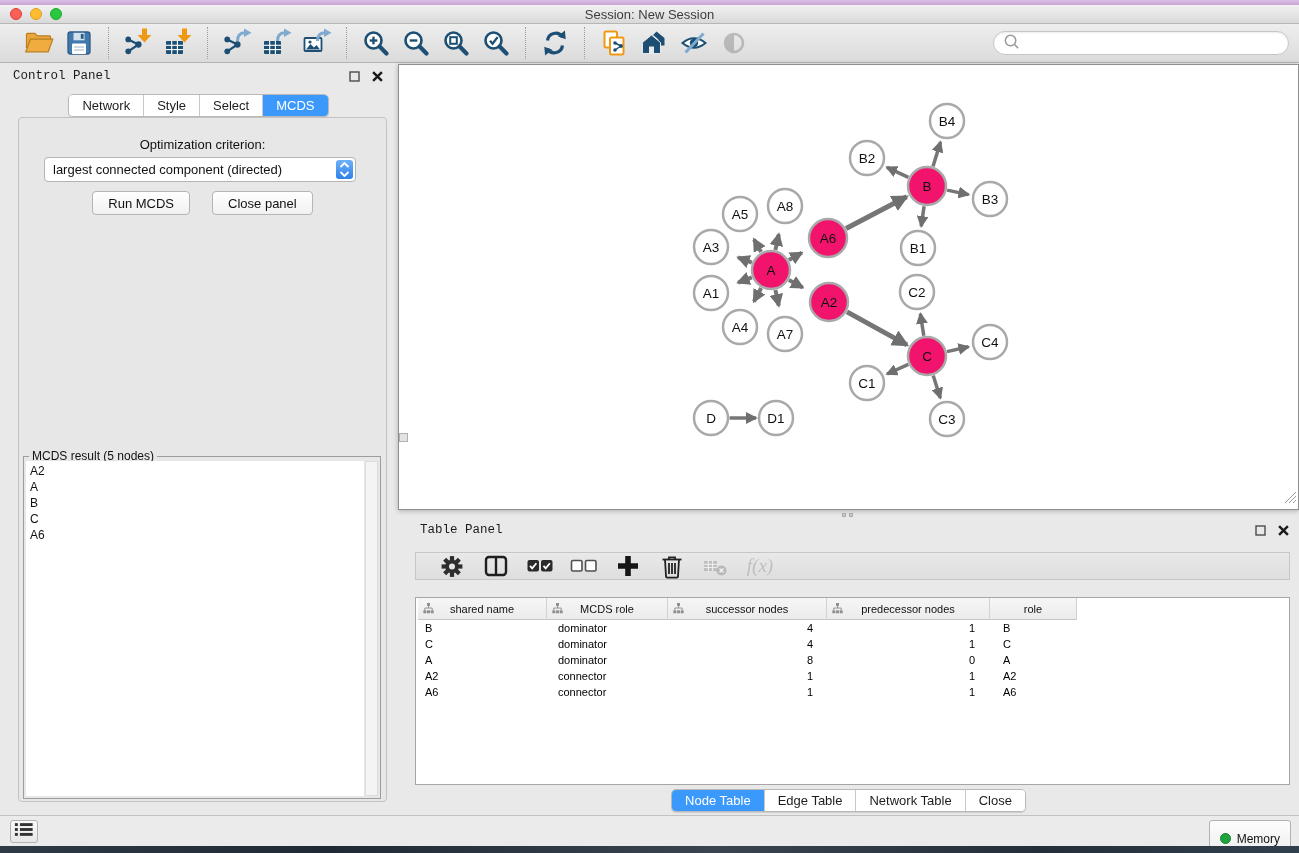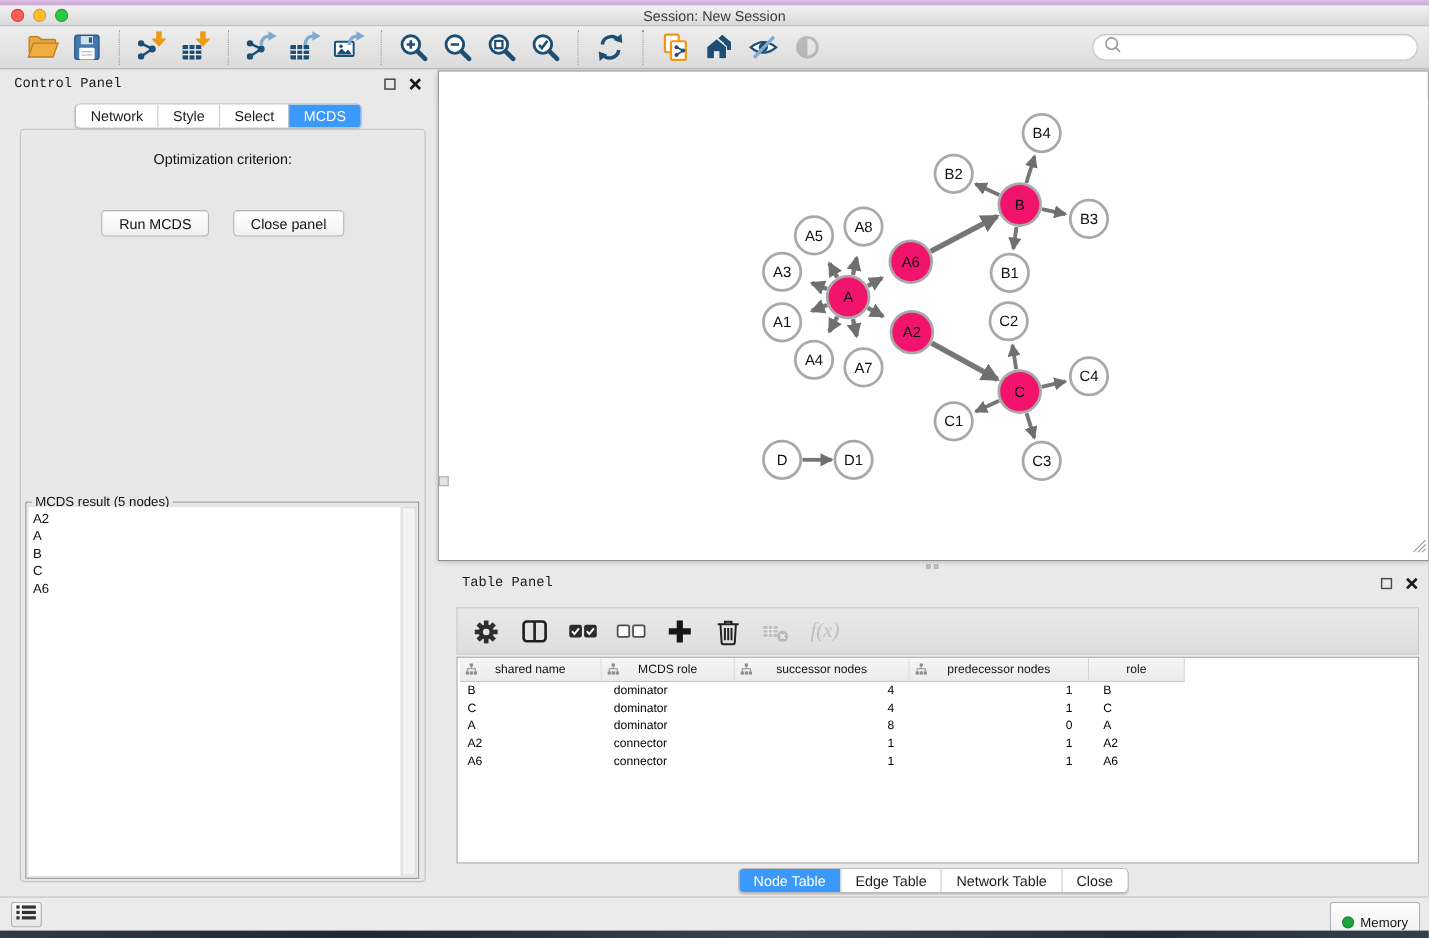--- a/index.html
+++ b/index.html
@@ -66,22 +66,22 @@
   .nw-title{position:absolute;left:0;right:0;top:4px;text-align:center;font-size:12.5px;color:#2f2f2f;}
   .nw-canvas{position:absolute;left:0;right:0;top:24px;bottom:0;background:#fff;overflow:hidden;}
   #graph-svg{position:absolute;left:0;top:0;}
   #graph-svg text{font-family:"Liberation Sans",sans-serif;}
   .canvas-grip{position:absolute;left:0;top:344px;width:9px;height:9px;background:#e3e3e3;border:1px solid #b0b0b0;box-sizing:border-box;}
   .nw-resize{position:absolute;right:1px;bottom:1px;}
   .h-grip{position:absolute;left:842px;top:513px;display:flex;gap:3px;}
   .h-grip span{width:4px;height:4px;background:#c9c9c9;border:1px solid #ababab;box-sizing:border-box;}
   
   .table-panel{position:absolute;left:398px;top:520px;width:901px;height:292px;}
-  .tp-toolbar{position:absolute;left:17px;right:9px;top:32px;height:43px;background:linear-gradient(#e9e9e9,#dedede);
-      border:1px solid #c7c7c7;display:flex;align-items:center;gap:12px;padding:0 10px;box-sizing:border-box;}
+  .tp-toolbar{position:absolute;left:17px;right:9px;top:32px;height:28px;background:linear-gradient(#e9e9e9,#dedede);
+      border:1px solid #c7c7c7;display:flex;align-items:center;gap:12px;padding:0 20px;box-sizing:border-box;}
   .tp-toolbar .tb-btn{width:32px;height:32px;}
   .fx{font-family:"Liberation Serif",serif;font-style:italic;font-size:19px;color:#9a9a9a;}
   .tp-table{position:absolute;left:17px;right:9px;top:77px;height:188px;background:#fff;border:1px solid #a6a6a6;
       overflow:hidden;box-sizing:border-box;}
   .thead{display:flex;height:22px;padding-left:2px;}
   .th{position:relative;display:flex;align-items:center;justify-content:center;
       background:linear-gradient(#f6f6f6,#ebebeb);border-right:1px solid #d2d2d2;border-bottom:1px solid #c6c6c6;
       font-size:11px;color:#111;box-sizing:border-box;flex:none;}
   .th .tree{position:absolute;left:5px;top:5px;}
   .tr{display:flex;height:16px;align-items:center;padding-left:2px;}
@@ -339,20 +339,29 @@
     <div class="cp-tabs-row">
       <div class="seg-group" id="cp-tabs">
           <div class="seg">Network</div>
           <div class="seg">Style</div>
           <div class="seg">Select</div>
           <div class="seg active">MCDS</div>
         </div>
     </div>
     <div class="cp-box">
       <div class="opt-label">Optimization criterion:</div>
+      <div class="combo">
+        <span>largest connected component (directed)</span>
+        <span class="stepper">
+          <svg width="13" height="19" viewBox="0 0 13 19">
+              <path d="M2.5 7 L6.5 3 L10.5 7" stroke="#fff" stroke-width="1.8" fill="none"></path>
+              <path d="M2.5 12 L6.5 16 L10.5 12" stroke="#fff" stroke-width="1.8" fill="none"></path>
+            </svg>
+        </span>
+      </div>
       <div class="cp-buttons">
         <div class="btn">Run MCDS</div>
         <div class="btn">Close panel</div>
       </div>
       <div class="result-box">
         <span class="result-legend">MCDS result (5 nodes)</span>
         <div class="mcds-list" id="mcds-list">
             <div class="mcds-item">A2</div>
             <div class="mcds-item">A</div>
             <div class="mcds-item">B</div>

